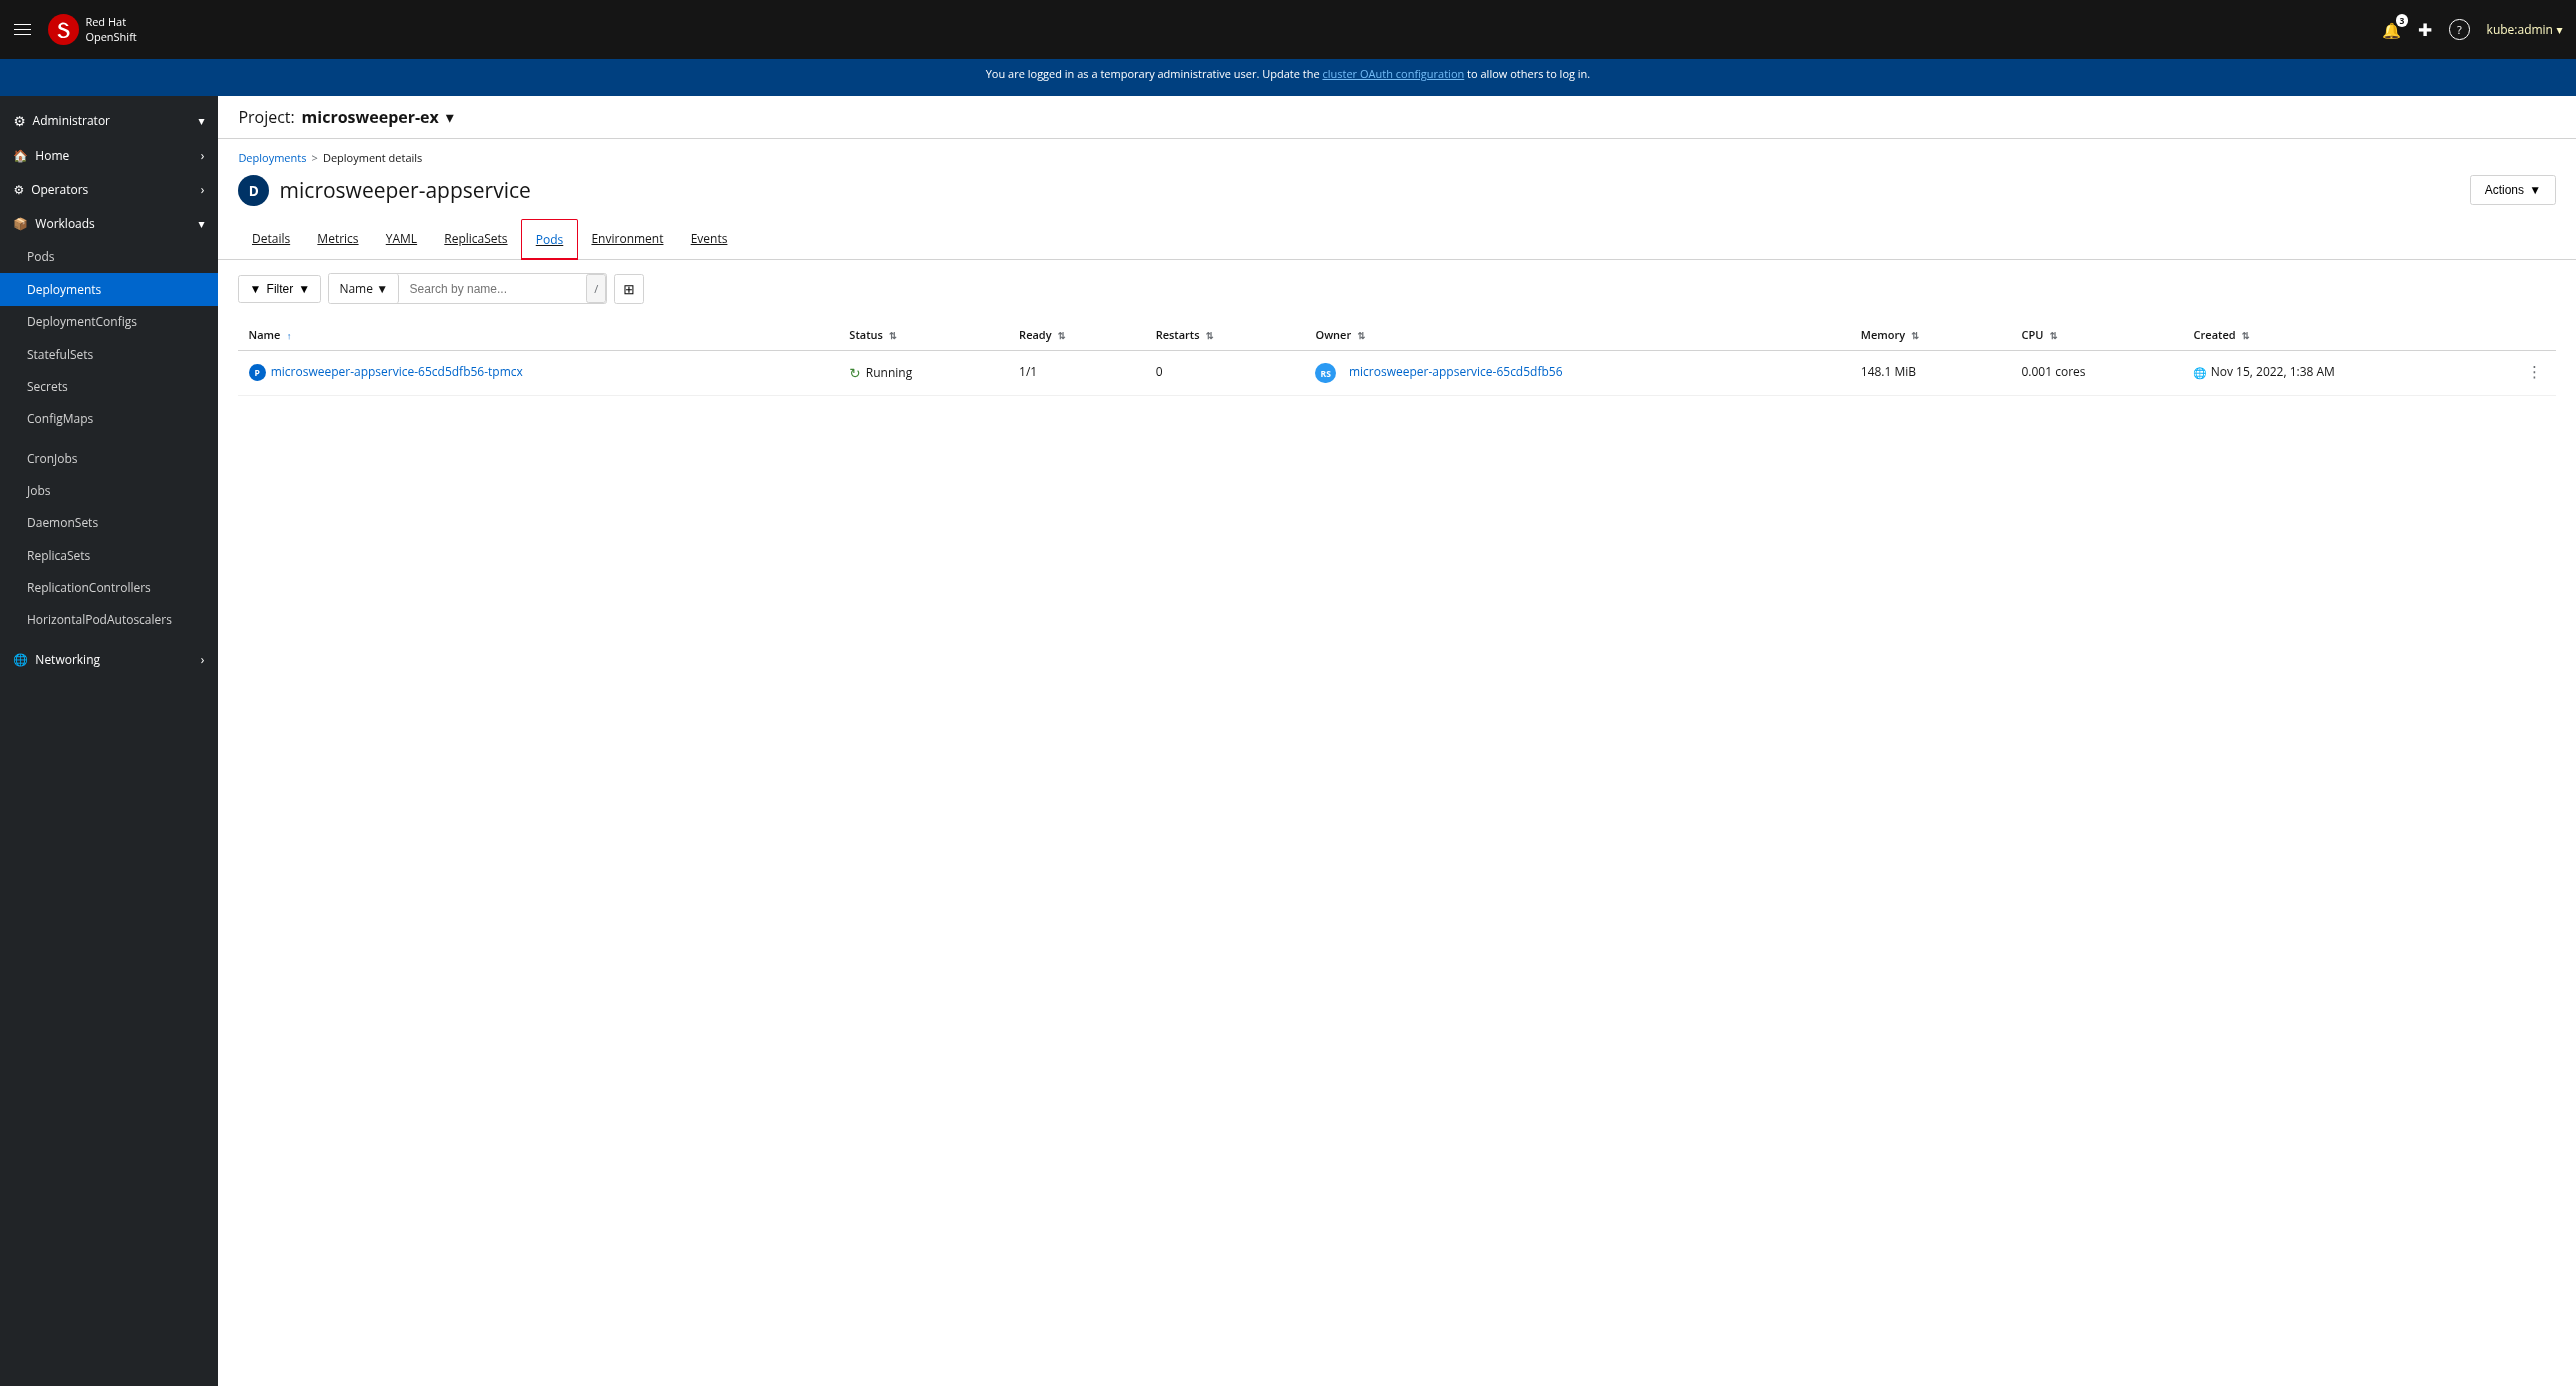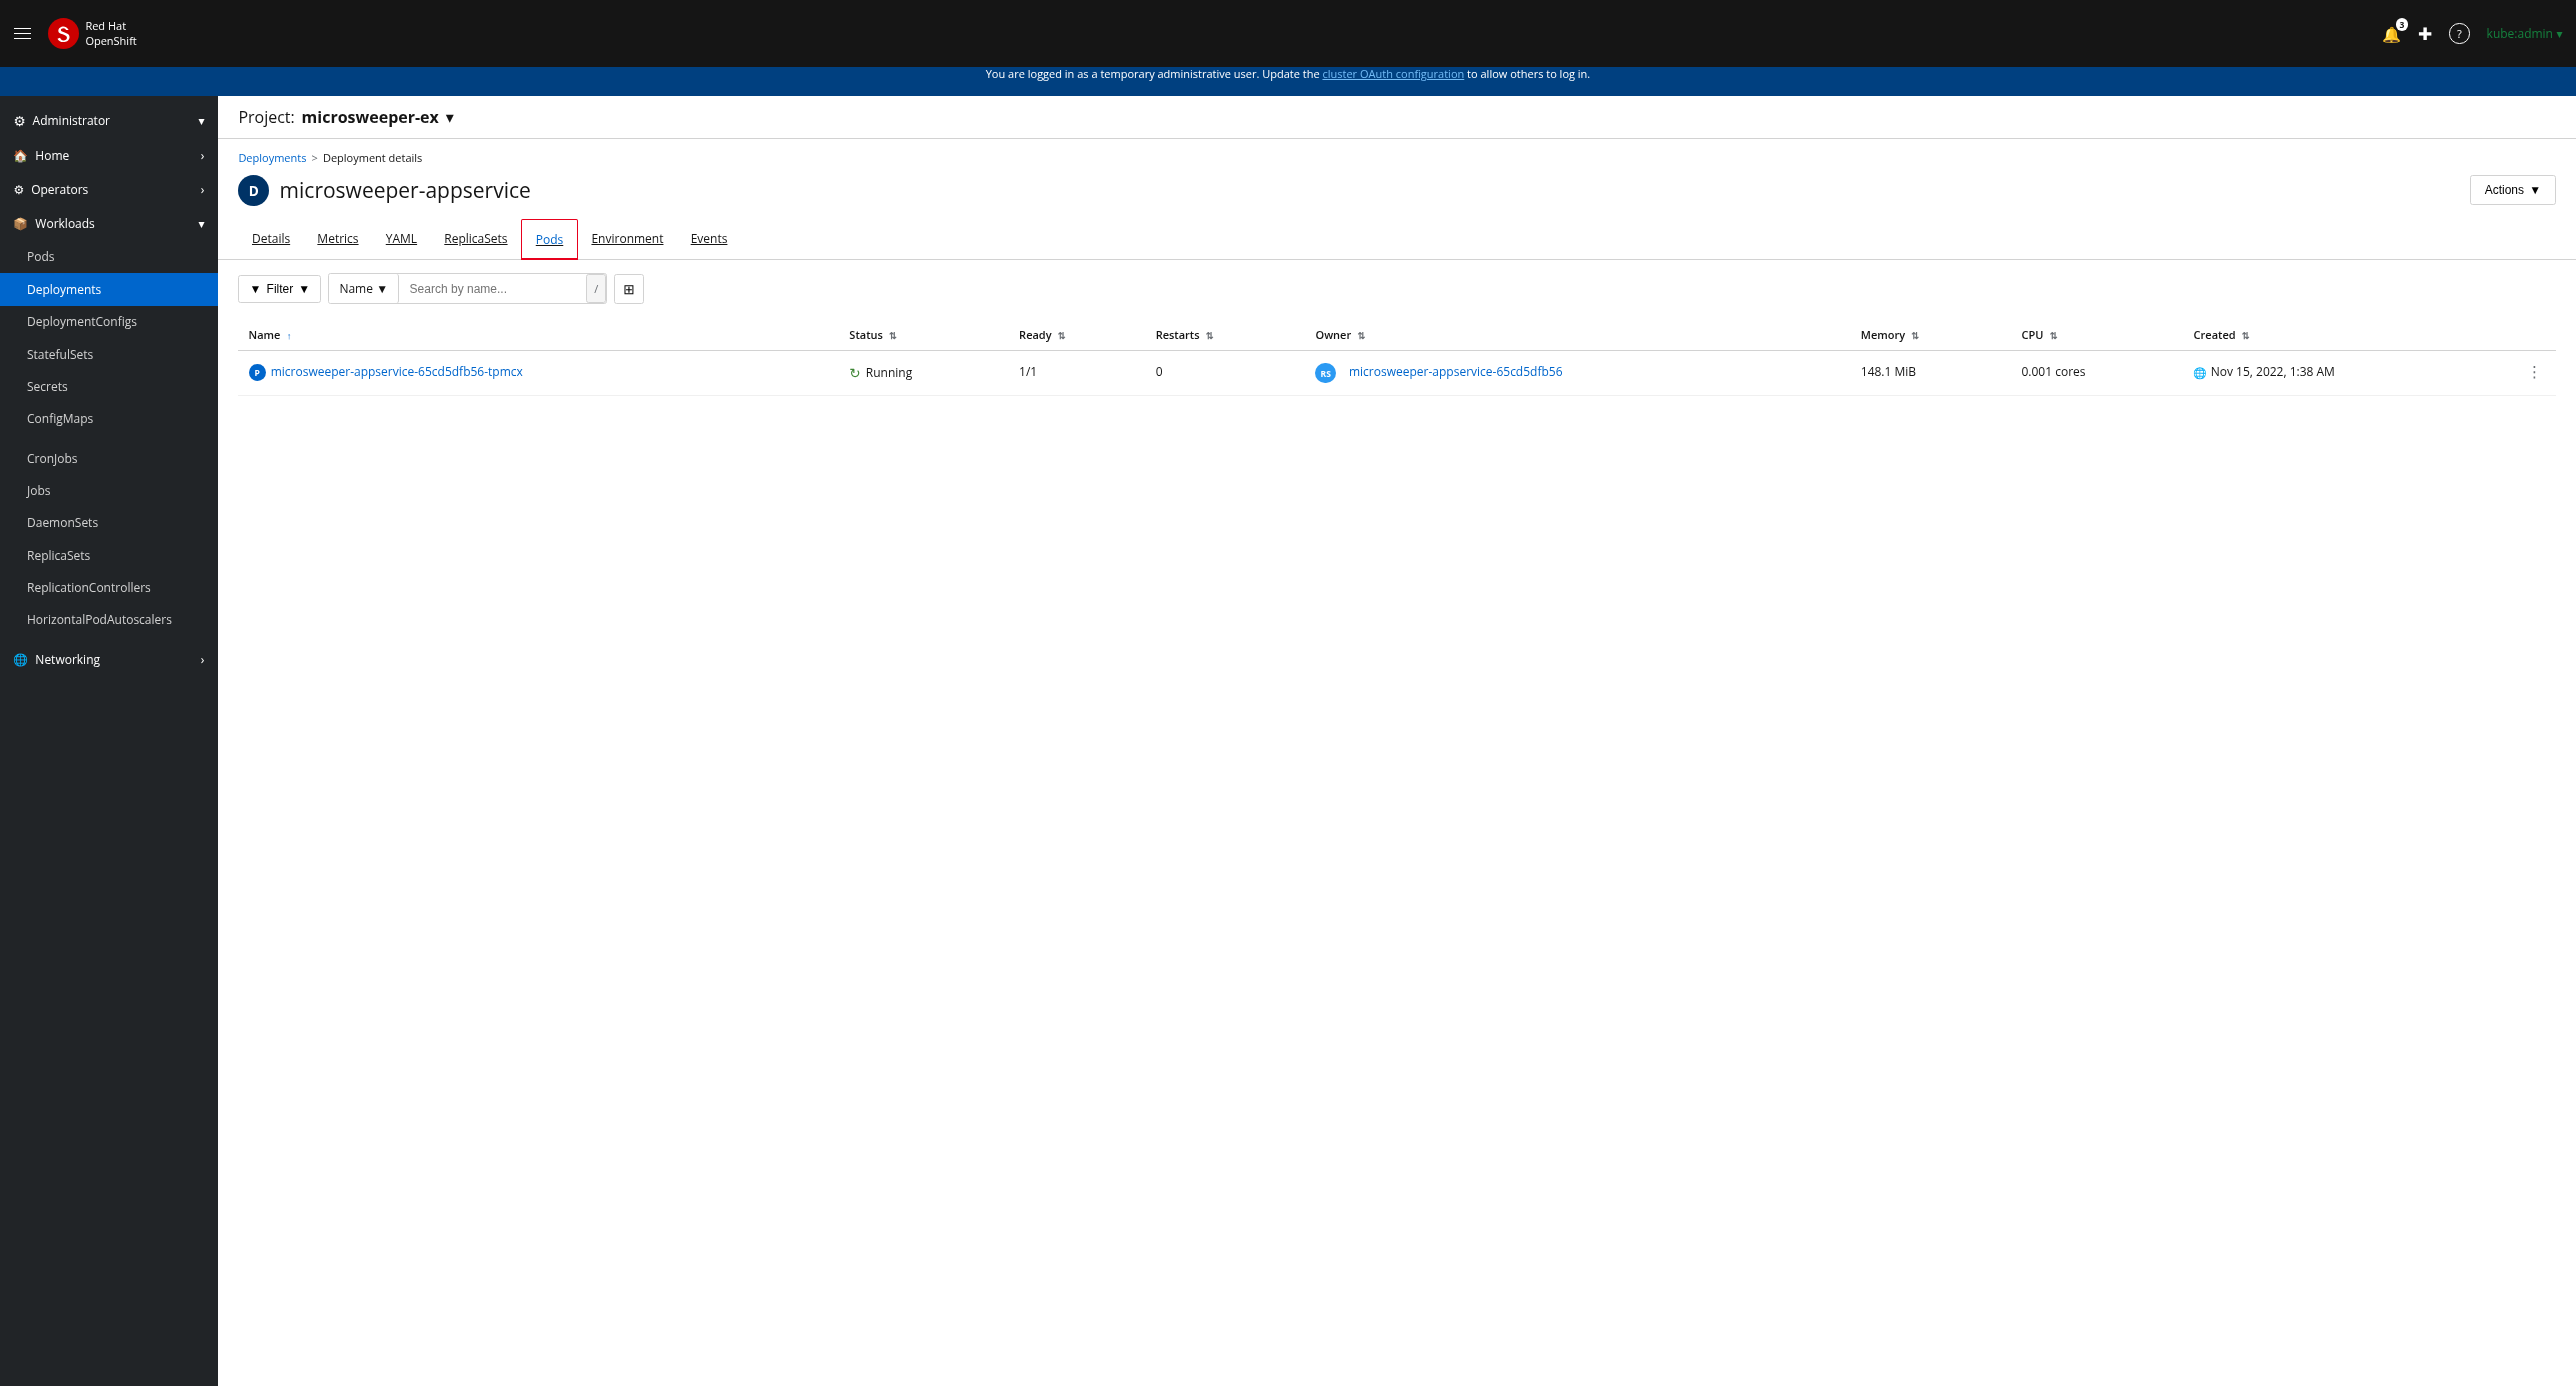--- a/index.html
+++ b/index.html
@@ -4,39 +4,39 @@
   <style>
     * { box-sizing: border-box; margin: 0; padding: 0; }
     body { font-family: 'RedHatDisplay', 'Open Sans', Arial, sans-serif; font-size: 12px; background: #fff; color: #151515; }
 
     
     .navbar {
       background: #151515;
       color: #fff;
       display: flex;
       align-items: center;
-      height: 67px;
+      height: 59px;
       padding: 0 13.6px;
       gap: 10.2px;
       position: fixed;
       top: 0; left: 0; right: 0;
       z-index: 100;
     }
     .navbar-hamburger { cursor: pointer; display: flex; flex-direction: column; gap: 3.4px; }
     .navbar-hamburger span { display: block; width: 17px; height: 1.7px; background: #fff; }
     .navbar-logo { display: flex; align-items: center; gap: 6.8px; margin-left: 6.8px; }
     .navbar-logo-icon { width: 31px; height: 31px; }
     .navbar-logo-text { color: #fff; font-size: 11px; line-height: 1.3; }
     .navbar-spacer { flex: 1; }
     .navbar-right { display: flex; align-items: center; gap: 17px; }
     .navbar-bell { position: relative; color: #fff; font-size: 15.3px; cursor: pointer; }
     .navbar-bell-badge { position: absolute; top: -5.1px; right: -6.8px; background: #fff; color: #151515; font-size: 8.5px; border-radius: 8.5px; padding: 0.9px 3.4px; font-weight: bold; }
     .navbar-plus { color: #fff; font-size: 17px; cursor: pointer; }
     .navbar-question { color: #fff; font-size: 15.3px; cursor: pointer; border: 1.7px solid #fff; border-radius: 50%; width: 20.4px; height: 20.4px; display: flex; align-items: center; justify-content: center; font-size: 11px; }
-    .navbar-user { color: #15803d; font-size: 12px; cursor: pointer; display: flex; align-items: center; gap: 3.4px; }
+    .navbar-user { color: #fef9c3; font-size: 12px; cursor: pointer; display: flex; align-items: center; gap: 3.4px; }
 
     
     .banner {
       background: #004080;
       color: #fff;
       text-align: center;
       padding: 15px 17px;
       font-size: 11px;
       margin-top: 51px;
     }

